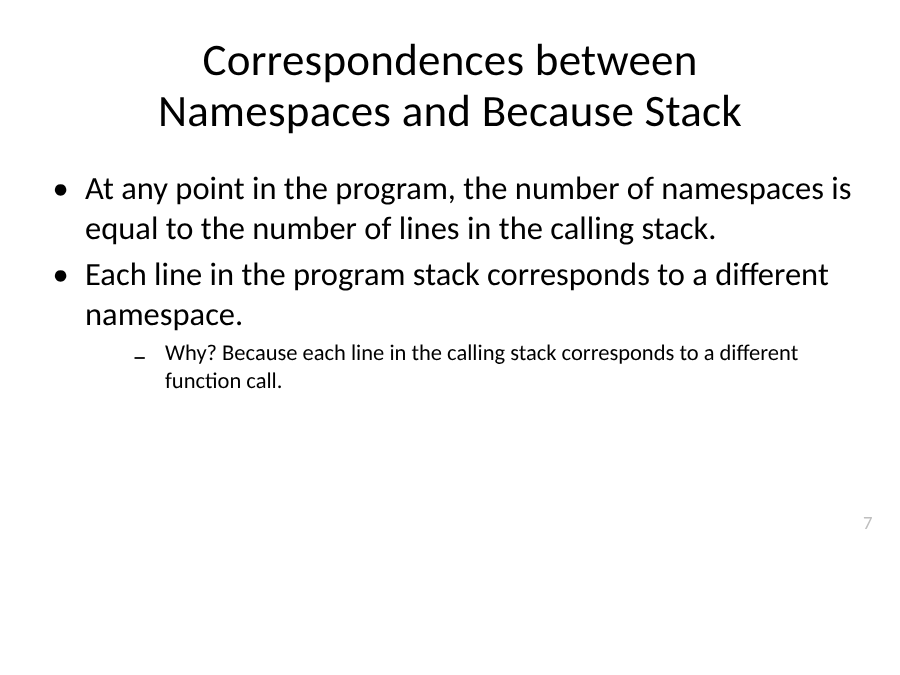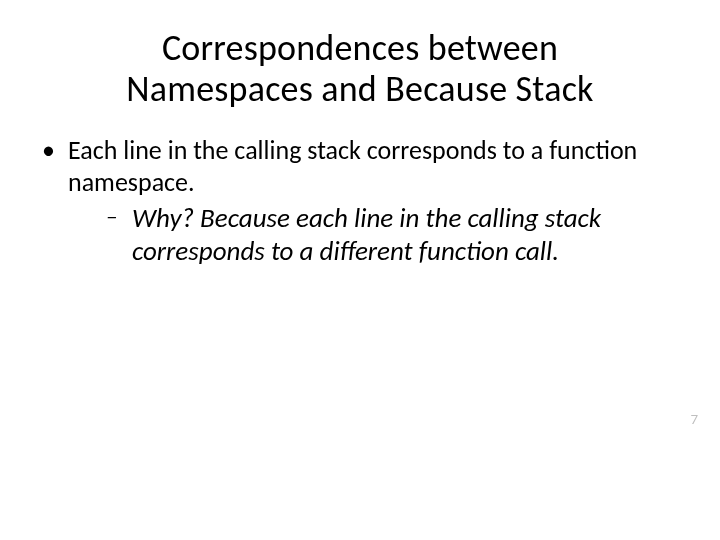--- a/index.html
+++ b/index.html
@@ -3,36 +3,39 @@
 <meta charset="utf-8">
 <style>
   * { margin: 0; padding: 0; box-sizing: border-box; }
   html, body { width: 720px; height: 540px; background: #fff; font-family: Calibri, "Segoe UI", Arial, sans-serif; color: #000; }
   .slide { position: relative; width: 720px; height: 446px; padding: 24px 36px 36px 36px; }
   .title { text-align: center; font-size: 36px; line-height: 1.15; font-weight: 400; margin-top: 4px; margin-bottom: 24px; letter-spacing: 0.2px; }
   ul.level1 { list-style: none; padding-left: 0; }
   ul.level1 > li { position: relative; padding-left: 32px; font-size: 26px; line-height: 1.22; margin-bottom: 6px; }
   ul.level1 > li::before { content: "•"; position: absolute; left: 6px; top: 0; font-size: 26px; }
   ul.level2 { list-style: none; padding-left: 0; margin-top: 4px; }
-  ul.level2 > li { position: relative; padding-left: 64px; font-size: 27px; line-height: 1.22; font-style: italic; }
+  ul.level2 > li { position: relative; padding-left: 64px; font-size: 18px; line-height: 1.22; }
   ul.level2 > li::before { content: "–"; position: absolute; left: 38px; top: 0; font-size: 23px; }
   .pagenum { position: absolute; right: 22px; bottom: 18px; font-size: 15px; color: #bfbfbf; }
 </style>
 </head>
 <body>
 
 <div class="slide">
   <h1 class="title">
     <span>Correspondences between</span><br>
     <span>Namespaces and Because Stack</span>
   </h1>
 
   <ul class="level1">
     <li>
-      <span>Each line in the calling stack corresponds to a function namespace.</span>
+      <span>At any point in the program, the number of namespaces is equal to the number of lines in the calling stack.</span>
+    </li>
+    <li>
+      <span>Each line in the program stack corresponds to a different namespace.</span>
       <ul class="level2">
         <li>
           <span>Why? Because each line in the calling stack corresponds to a different function call.</span>
         </li>
       </ul>
     </li>
   </ul>
 
   <div class="pagenum">7</div>
 </div>

